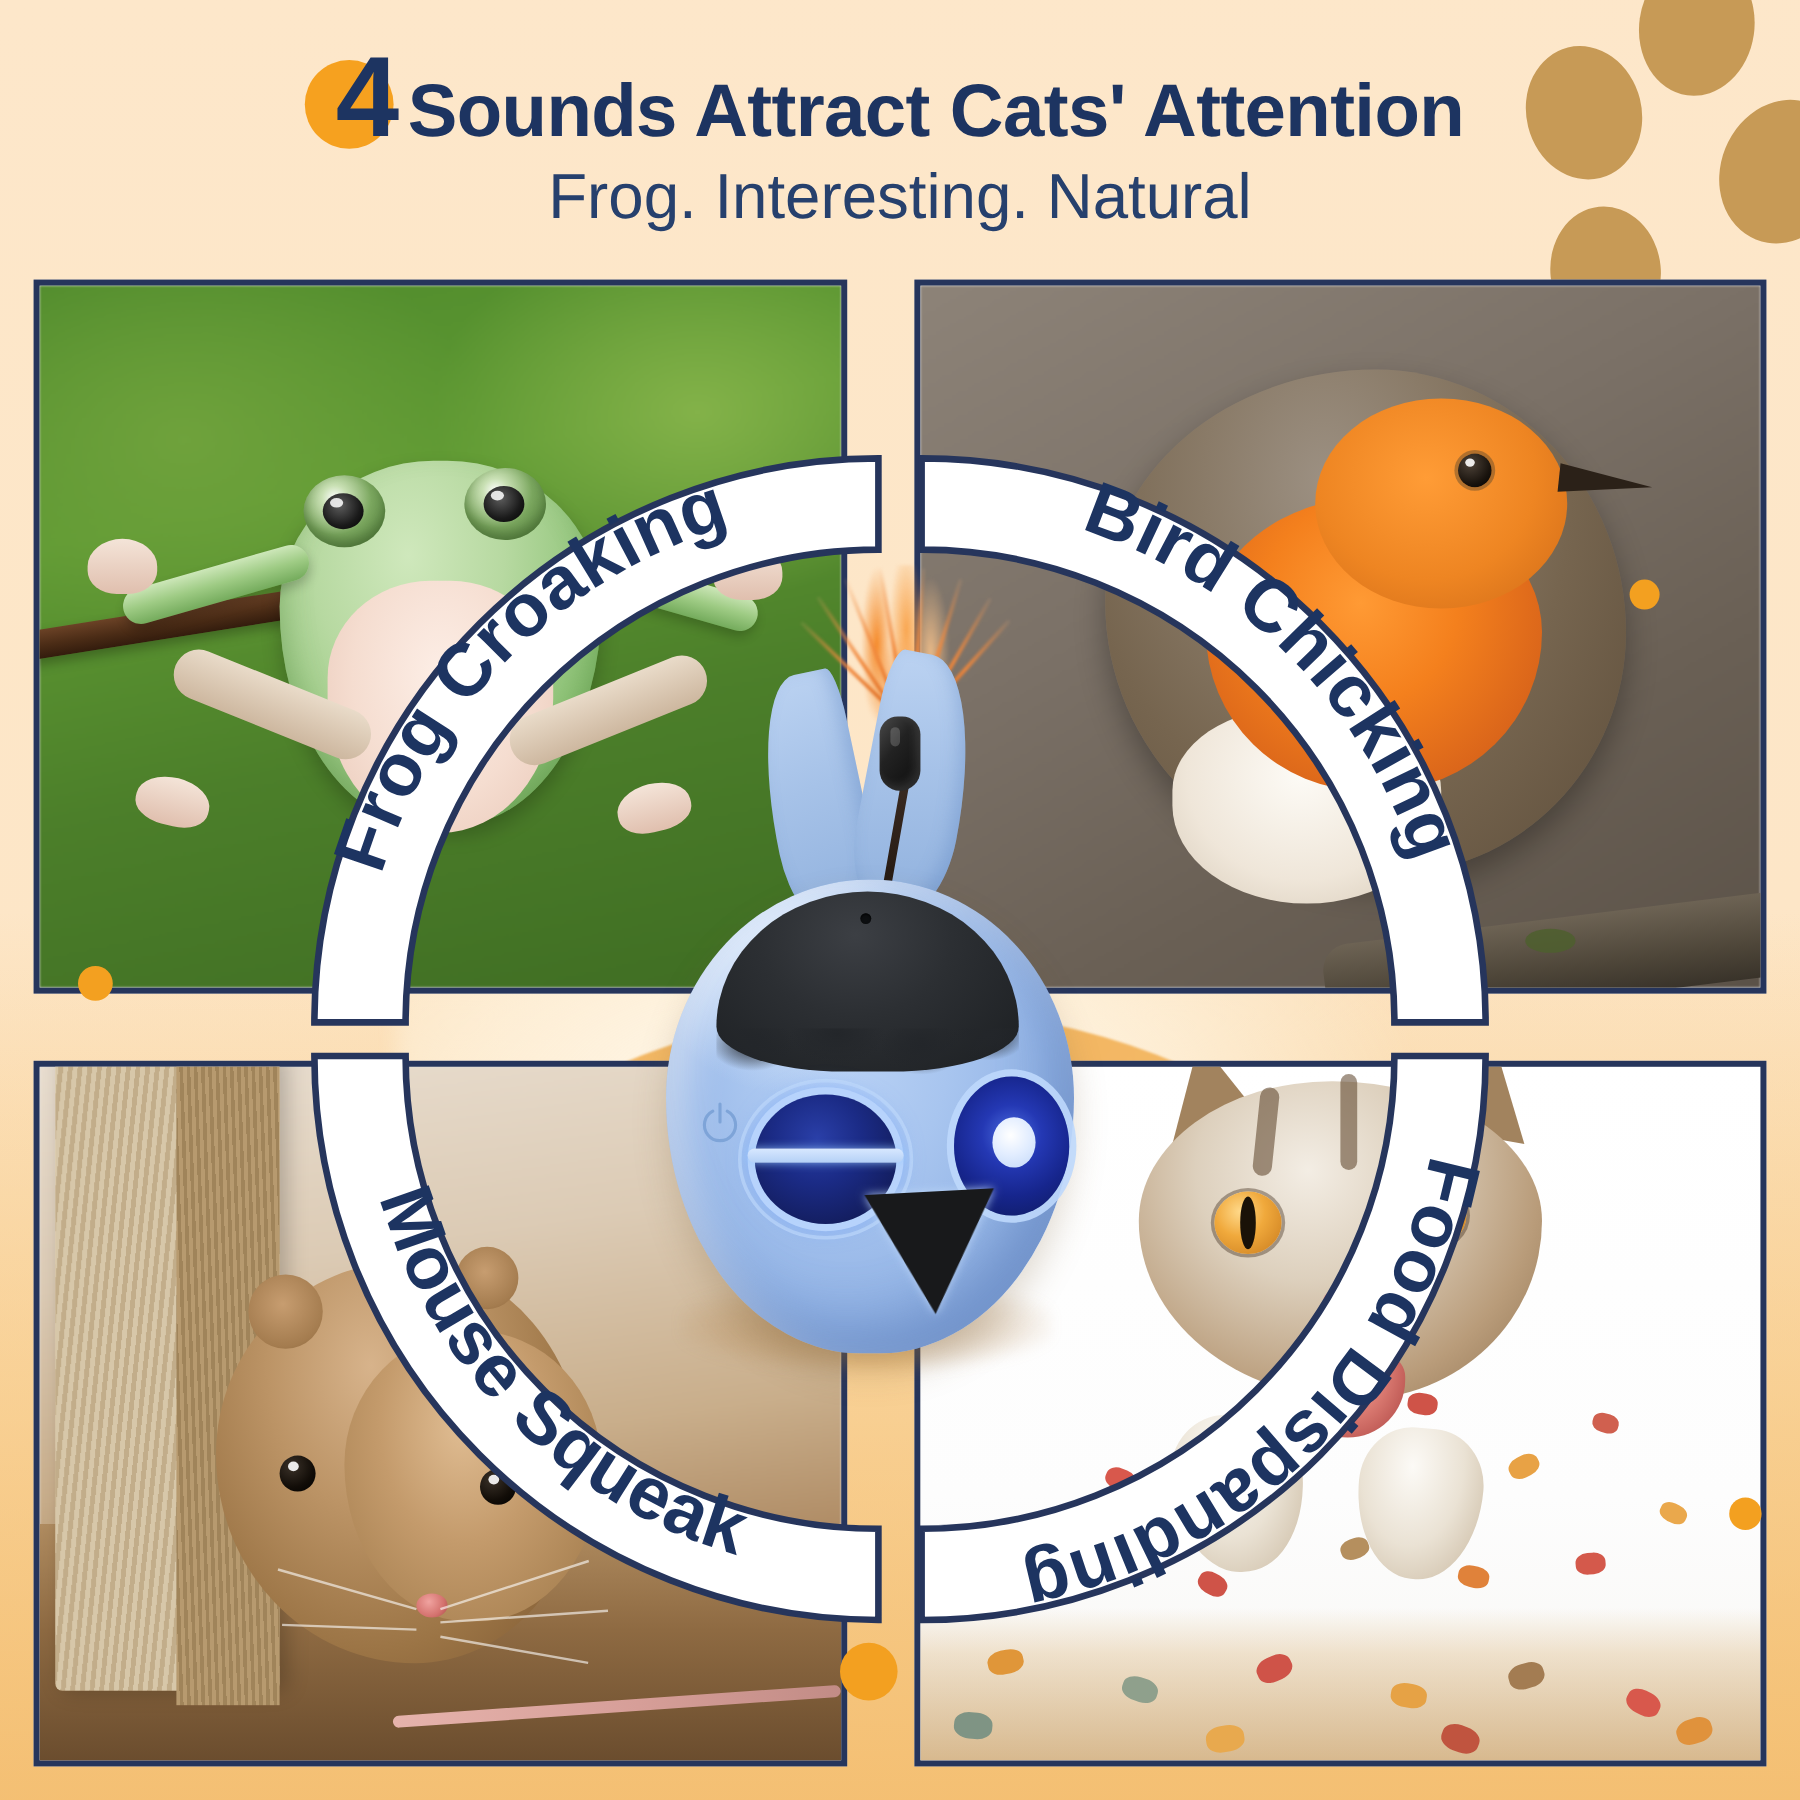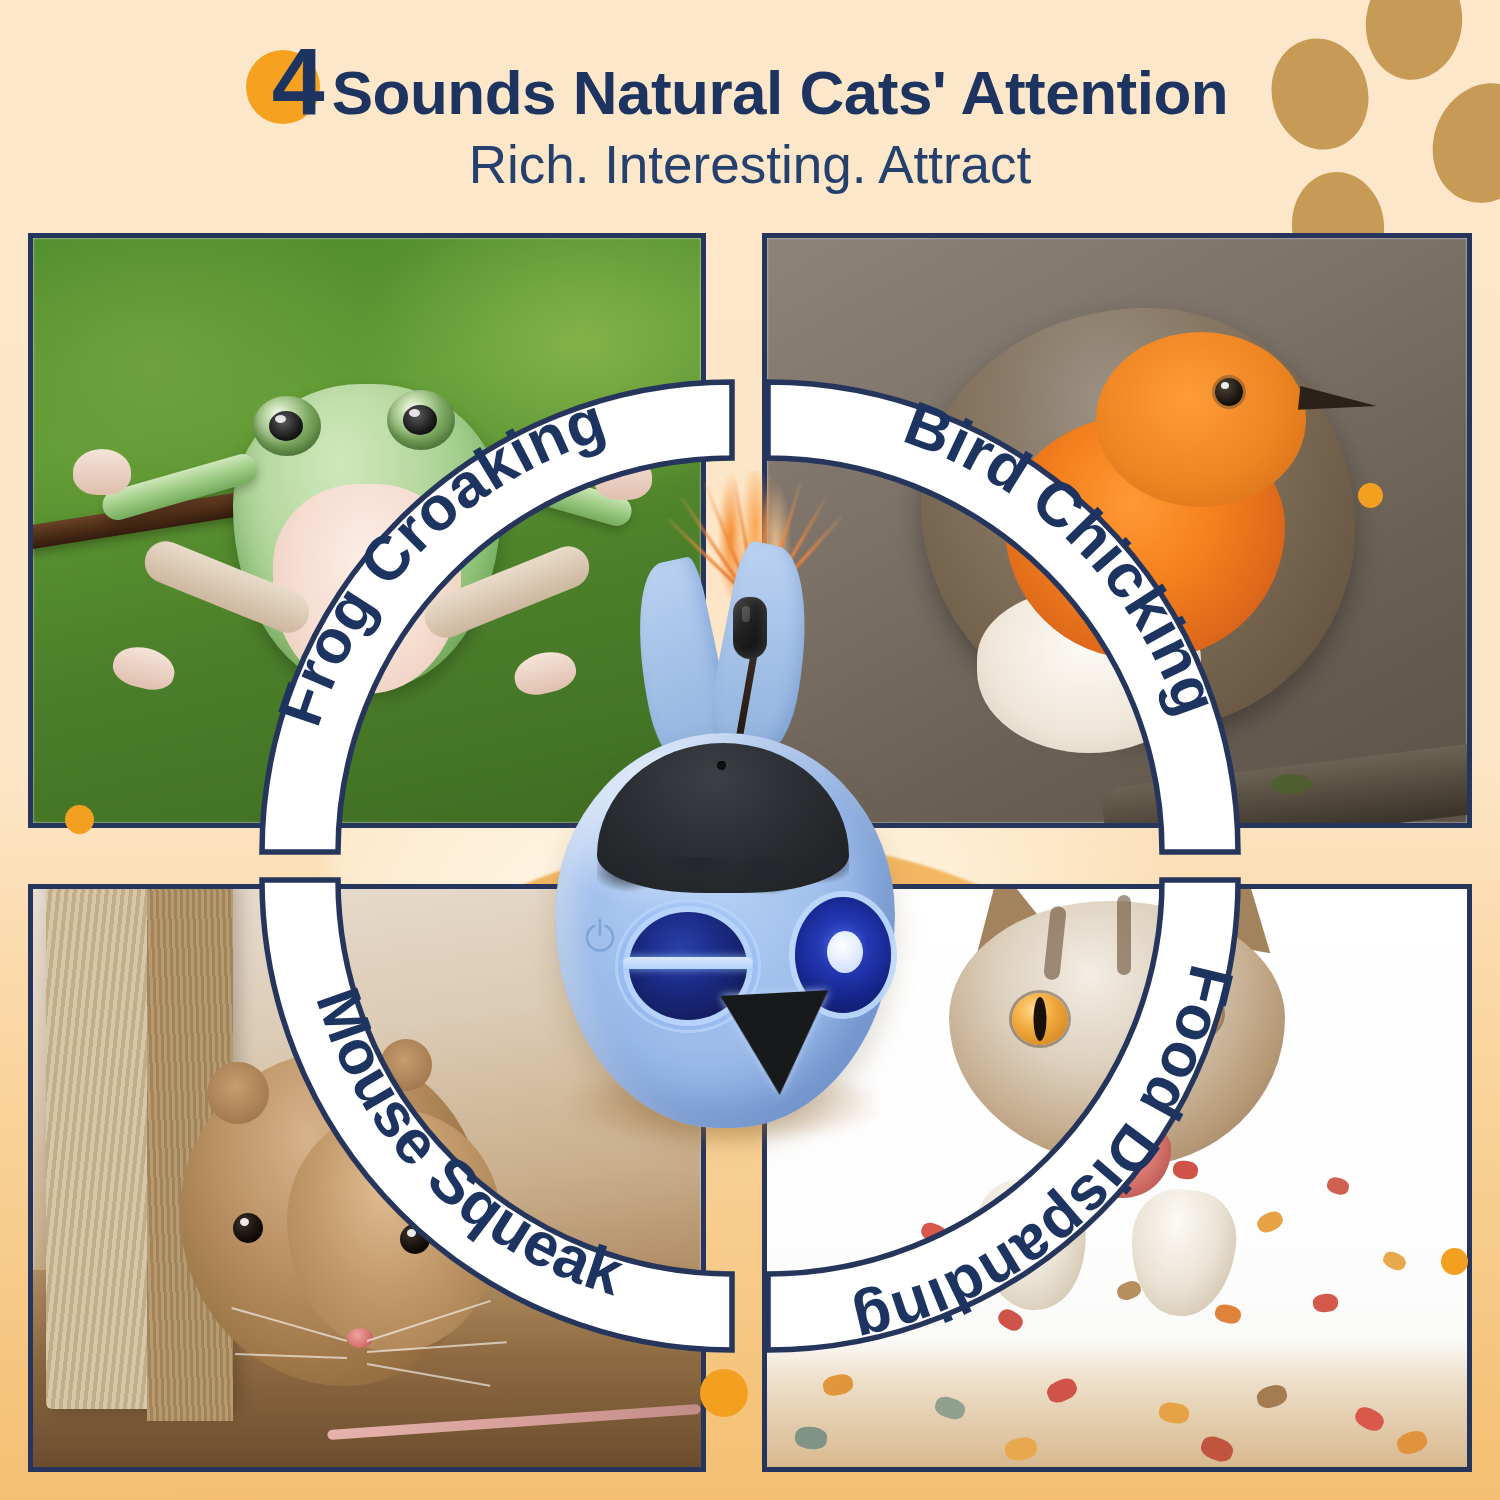--- a/index.html
+++ b/index.html
@@ -273,23 +273,23 @@
     <div class="pad" style="left:172px; top:92px;  width:104px; height:122px; transform:rotate(22deg);"></div>
     <div class="pad" style="left:30px;  top:182px; width:92px; height:108px; transform:rotate(-6deg);"></div>
   </div>
 
   <div class="header">
     <div class="title-row">
       <span class="num-wrap">
         <span class="num-circle"></span>
         <span class="num">4</span>
       </span>
-      <span class="title">Sounds Natural Cats' Attention</span>
-    </div>
-    <div class="subtitle">Rich. Interesting. Attract</div>
+      <span class="title">Sounds Attract Cats' Attention</span>
+    </div>
+    <div class="subtitle">Frog. Interesting. Natural</div>
   </div>
 
   <div class="photo" id="photo-frog">
     <div class="inner">
       <div class="frog-bg"></div>
       <div class="frog-branch"></div>
       <div class="frog-body"></div>
       <div class="frog-belly"></div>
       <div class="frog-eye" style="left:33%;top:27%;">
           <div class="frog-pupil" style="left:16px;top:15px;"></div>

